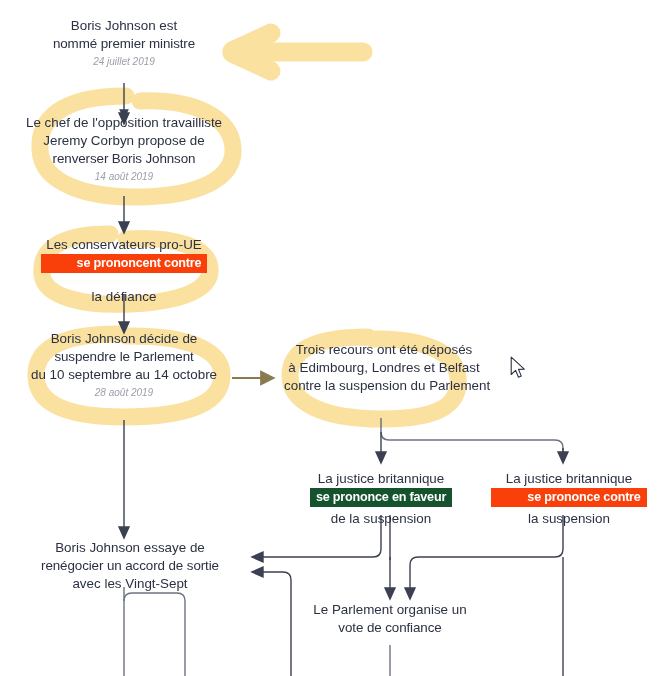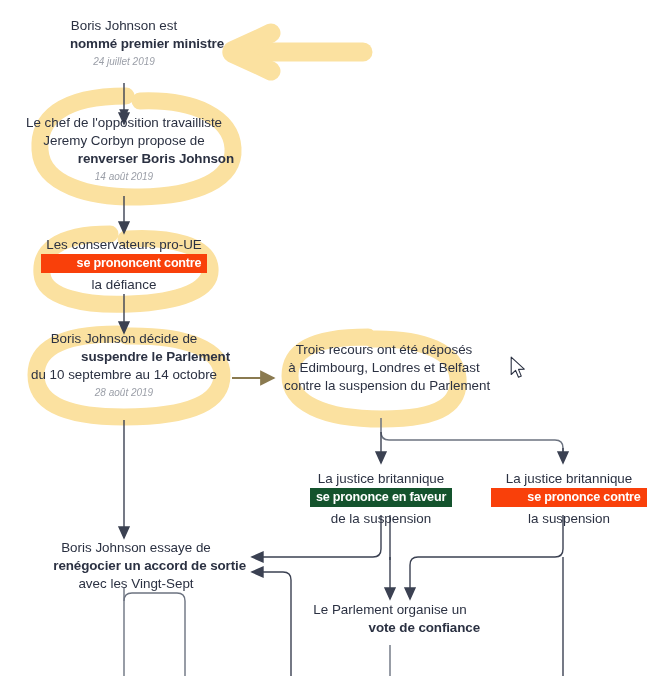--- a/index.html
+++ b/index.html
@@ -39,23 +39,22 @@
     line-height: 1.34;
     font-size: 13.4px;
     color: #2b3142;
     z-index: 3;
   }
   .node .ln {
     display: block;
     white-space: nowrap;
   }
   .node .ln.bold {
-    font-weight: bold;
+    font-weight: normal;
     letter-spacing: -0.1px;
-    text-align: right;
   }
   .node .date {
     display: block;
     font-style: italic;
     font-size: 10px;
     color: #9b9fa8;
     margin-top: 2px;
     white-space: nowrap;
   }
   .badge {
@@ -189,21 +188,21 @@
   <div class="node" style="left:14px; top:114px; width:220px;">
     <span class="ln">Le chef de l'opposition travailliste</span>
     <span class="ln">Jeremy Corbyn propose de</span>
     <span class="ln bold">renverser Boris Johnson</span>
     <span class="date">14 août 2019</span>
   </div>
 
   <div class="node" style="left:34px; top:236px; width:180px;">
     <span class="ln">Les conservateurs pro-UE</span>
     <span class="badge orange">se prononcent contre</span>
-    <span class="ln" style="margin-top:3px;">la défiance</span>
+    <span class="ln" style="margin-top:15px;">la défiance</span>
   </div>
 
   <div class="node" style="left:18px; top:330px; width:212px;">
     <span class="ln">Boris Johnson décide de</span>
     <span class="ln bold">suspendre le Parlement</span>
     <span class="ln">du 10 septembre au 14 octobre</span>
     <span class="date">28 août 2019</span>
   </div>
 
   <div class="node" style="left:284px; top:341px; width:200px;">
@@ -217,21 +216,21 @@
     <span class="badge green">se prononce en faveur</span>
     <span class="ln" style="margin-top:3px;">de la suspension</span>
   </div>
 
   <div class="node" style="left:491px; top:470px; width:156px;">
     <span class="ln">La justice britannique</span>
     <span class="badge orange">se prononce contre</span>
     <span class="ln" style="margin-top:3px;">la suspension</span>
   </div>
 
-  <div class="node" style="left:26px; top:539px; width:220px;">
+  <div class="node" style="left:20px; top:539px; width:220px;">
     <span class="ln">Boris Johnson essaye de</span>
     <span class="ln bold">renégocier un accord de sortie</span>
     <span class="ln">avec les Vingt-Sept</span>
   </div>
 
   <div class="node" style="left:300px; top:601px; width:180px;">
     <span class="ln">Le Parlement organise un</span>
     <span class="ln bold">vote de confiance</span>
   </div>
 

